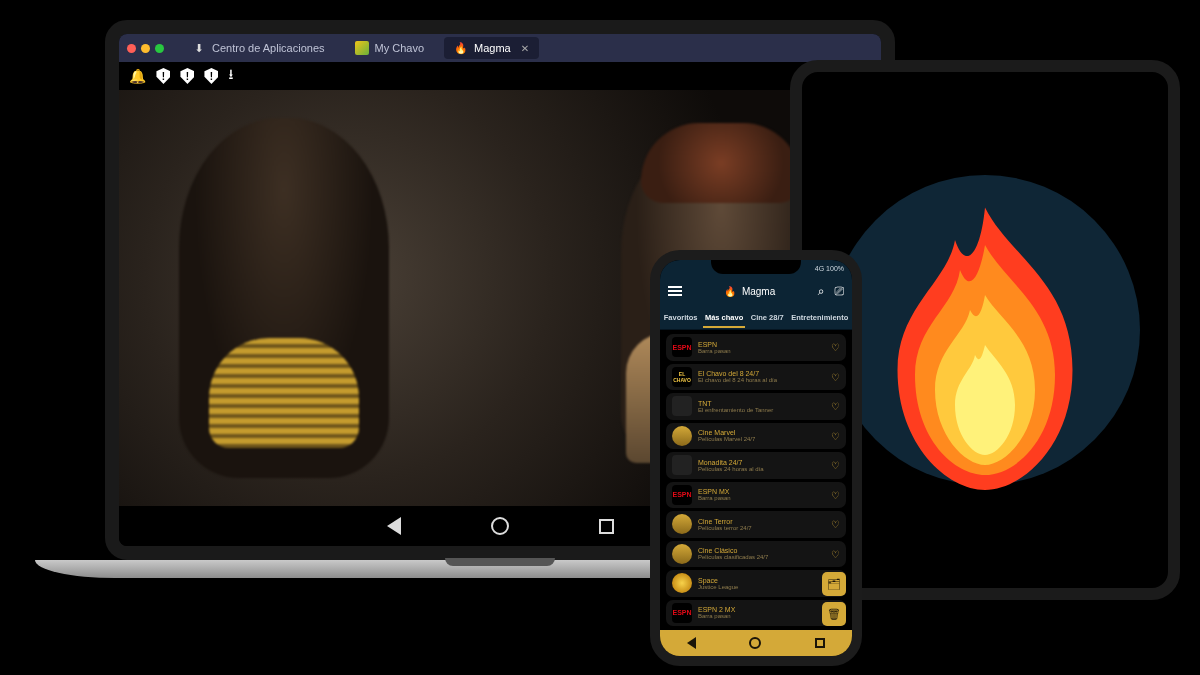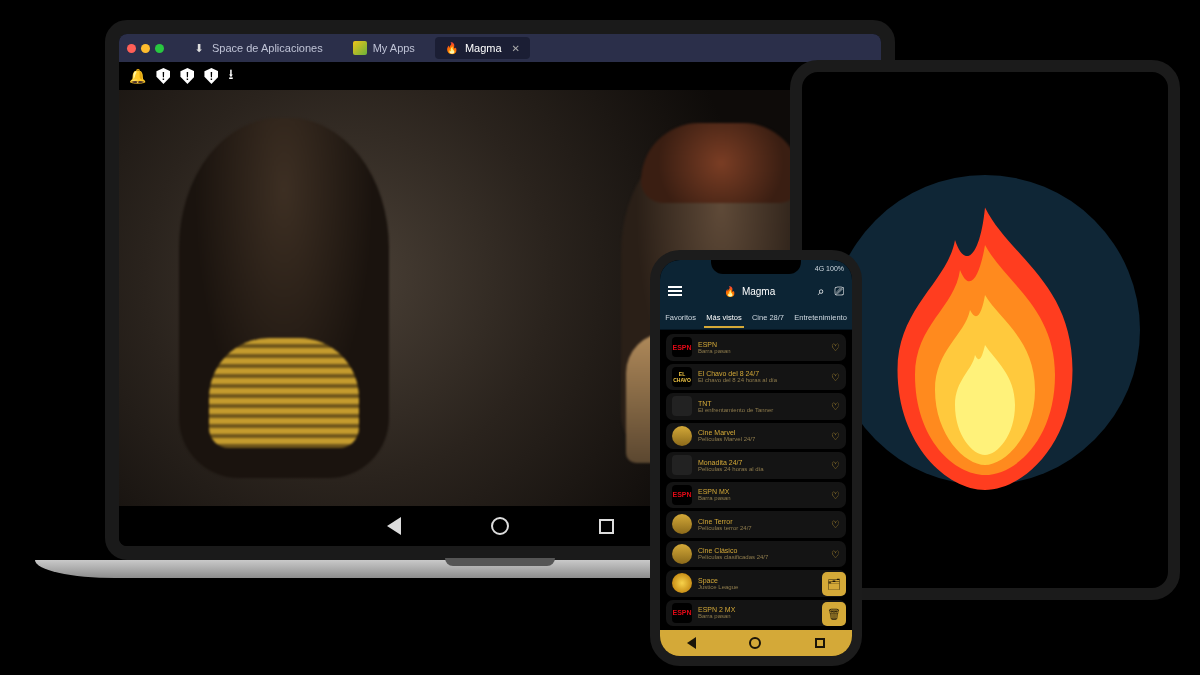--- a/index.html
+++ b/index.html
@@ -207,21 +207,21 @@
     padding:0 8px;color:#fff;
   }
   .phone-title{display:flex;align-items:center;gap:5px;font-size:10px;font-weight:500;}
   .phone-titlebar .icons{display:flex;gap:10px;font-size:12px;}
   .hamb{display:flex;flex-direction:column;gap:2px;}
   .hamb span{width:14px;height:2px;background:#fff;}
   .phone-tabs{
     height:24px;background:#0c2434;display:flex;justify-content:space-around;align-items:center;
     font-size:7.5px;color:#cfd8e0;border-bottom:1px solid #051521;
   }
-  .phone-tab{padding:0 2px;position:relative;}
+  .phone-tab{padding:0 2px;position:relative;font-weight:bold;}
   .phone-tab.active{color:#fff;}
   .phone-tab.active::after{content:"";position:absolute;left:0;right:0;bottom:-6px;height:2px;background:#d4a938;}
   .phone-body{flex:1;background:#000;overflow:hidden;padding:4px 6px;display:flex;flex-direction:column;gap:3px;}
   .row{
     background:#141414;border-radius:7px;height:30px;
     display:flex;align-items:center;gap:6px;padding:0 6px;
     position:relative;
   }
   .row-ico{width:20px;height:20px;border-radius:4px;display:flex;align-items:center;justify-content:center;font-size:6px;font-weight:bold;}
   .row-txt{display:flex;flex-direction:column;line-height:1;}
@@ -249,27 +249,27 @@
     <div class="laptop-camera"></div>
 
     <div class="tabbar">
       <div class="dots">
         <div class="dot r"></div>
         <div class="dot y"></div>
         <div class="dot g"></div>
       </div>
       <div class="tab">
         <span class="tab-ico ico-app">⬇</span>
-        <span>Space de Aplicaciones</span>
+        <span>Centro de Aplicaciones</span>
       </div>
       <div class="tab">
         <span class="tab-ico">
             <span class="ico-myapps"></span>
           </span>
-        <span>My Apps</span>
+        <span>My Chavo</span>
       </div>
       <div class="tab active">
         <span class="tab-ico ico-fire-sm">🔥</span>
         <span>Magma</span>
         <span class="tab-close">✕</span>
       </div>
     </div>
 
     <div class="toolbar">
       <div class="toolbar-left">
@@ -330,21 +330,21 @@
       <span style="font-size:10px">🔥</span>
       <span>Magma</span>
     </div>
     <div class="icons">
       <span>⌕</span>
       <span>⎚</span>
     </div>
   </div>
   <div class="phone-tabs">
     <div class="phone-tab">Favoritos</div>
-    <div class="phone-tab active">Más vistos</div>
+    <div class="phone-tab active">Más chavo</div>
     <div class="phone-tab">Cine 28/7</div>
     <div class="phone-tab">Entretenimiento</div>
   </div>
 
   <div class="phone-body" id="rows">
       <div class="row">
         <div class="row-ico ico-espn">ESPN</div>
         <div class="row-txt">
           <span class="t">ESPN</span>
           <span class="s">Barra pasan</span>

